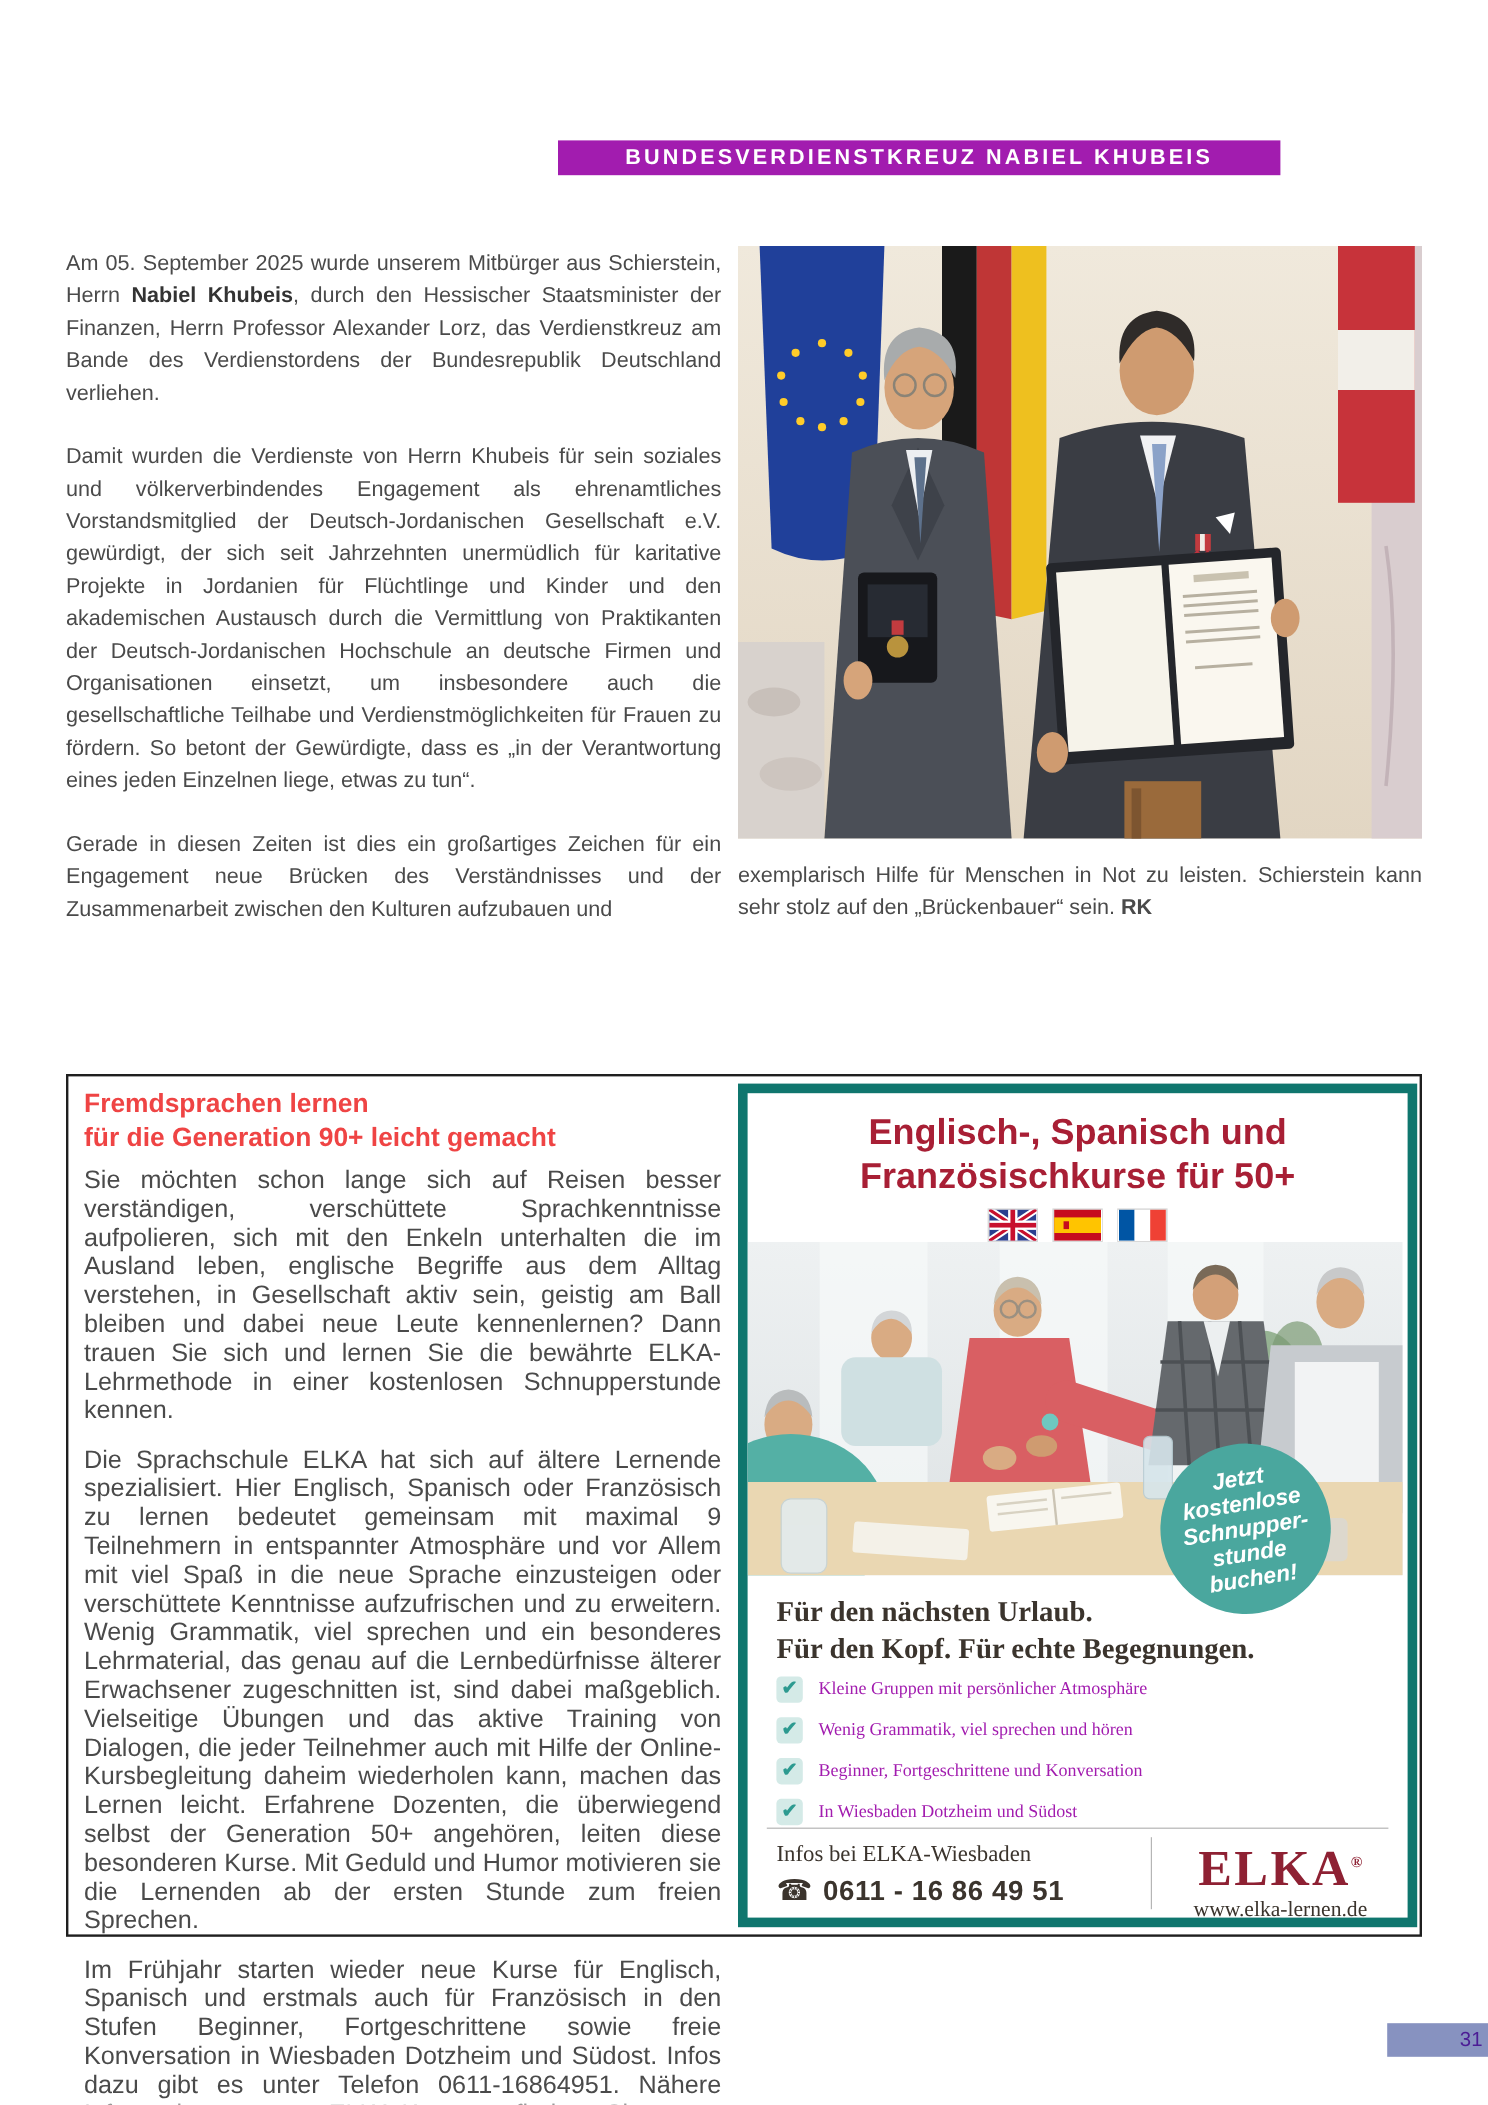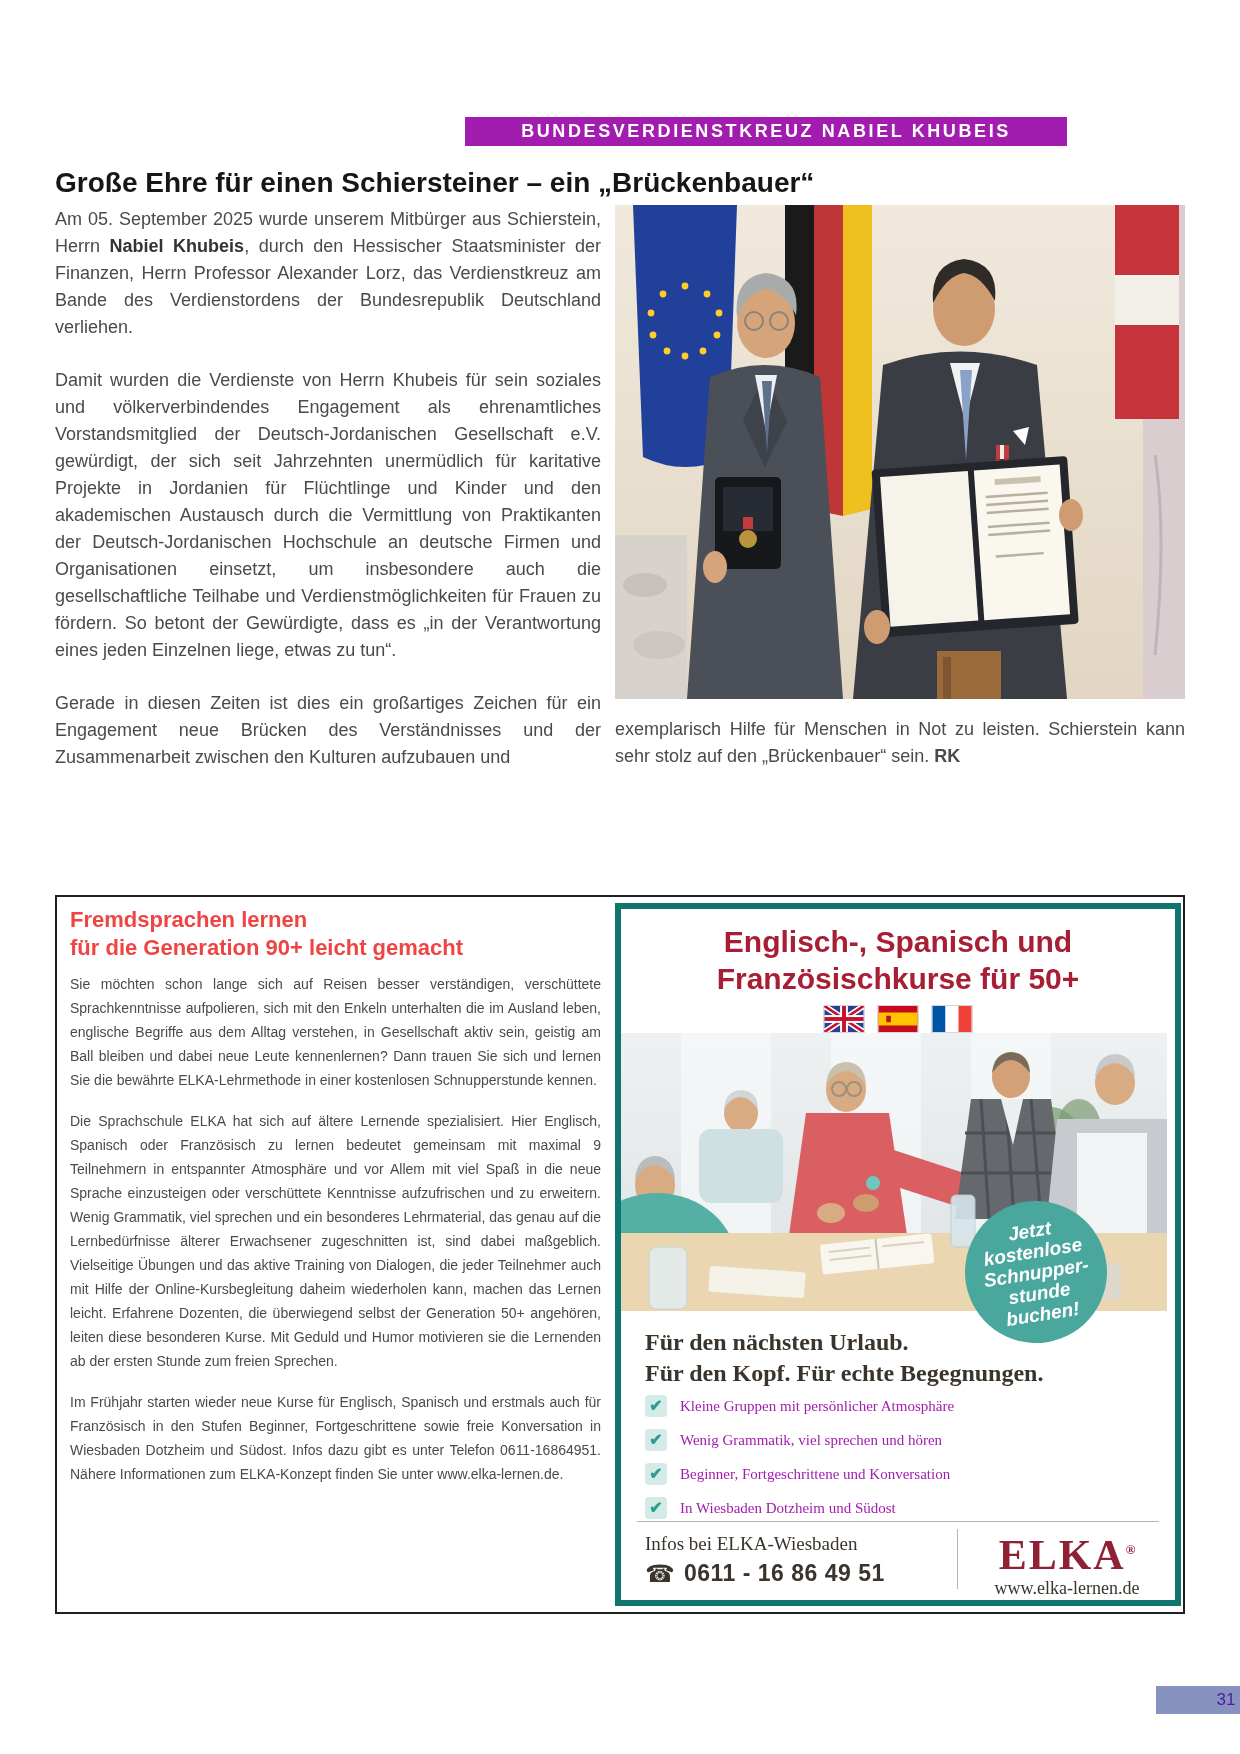--- a/index.html
+++ b/index.html
@@ -25,26 +25,26 @@
   .caption{position:absolute;left:615px;top:716px;width:570px;font-size:18px;line-height:27px;
            color:#4a4a4a;text-align:justify;}
 
   
   .ad-outer{position:absolute;left:55px;top:895px;width:1130px;height:719px;
             border:2px solid #1f1f1f;box-sizing:border-box;background:#ffffff;}
 
   
   .advertorial{position:absolute;left:70px;top:906px;width:531px;}
   .adv-heading{font-size:22px;line-height:28px;font-weight:bold;color:#ef4444;margin:0 0 10px 0;}
-  .advertorial p{margin:0 0 17px 0;font-size:14px;line-height:24px;color:#4a4a4a;
+  .advertorial p{margin:0 0 17px 0;font-size:21px;line-height:24px;color:#4a4a4a;
                  text-align:justify;hyphens:auto;}
 
   
   .ad-box{position:absolute;left:615px;top:903px;width:566px;height:703px;background:#ffffff;
-          border:6px solid #0f766e;box-sizing:border-box;}
+          border:8px solid #0f766e;box-sizing:border-box;}
   .ad-headline{position:absolute;left:0;right:0;top:14px;text-align:center;color:#a81f35;
                font-weight:bold;font-size:30px;line-height:37px;}
   .ad-flags{position:absolute;left:0;right:0;top:97px;display:flex;justify-content:center;gap:14px;}
   .flag{width:40px;height:26px;display:block;box-shadow:0 0 0 1px #d8d8d8;}
   .ad-photo{position:absolute;left:0;top:124px;width:546px;height:278px;overflow:hidden;}
 
   .badge{position:absolute;left:344px;top:292px;width:142px;height:142px;border-radius:50%;
          background:#4aa79e;color:#ffffff;display:flex;flex-direction:column;justify-content:center;
          text-align:center;transform:rotate(-9deg);font-weight:bold;font-style:italic;
          font-size:19px;line-height:21px;}
@@ -77,21 +77,20 @@
   .page-badge{position:absolute;left:1156px;top:1686px;width:48px;height:28px;background:#8792c0;
               color:#4c1d95;font-size:17px;line-height:28px;text-align:center;padding-left:46px;}
 </style>
 </head>
 <body>
 
 <div class="page">
 
   <div class="kicker">BUNDESVERDIENSTKREUZ NABIEL KHUBEIS</div>
 
-  <h1 class="headline">Große Ehre für einen Schiersteiner – ein „Brückenbauer“</h1>
 
   <div class="article-left">
     <p><span>Am 05. September 2025 wurde unserem Mitbürger aus Schierstein, Herrn </span><b>Nabiel Khubeis</b><span>, durch den Hessischer Staatsminister der Finanzen, Herrn Professor Alexander Lorz, das Verdienstkreuz am Bande des Verdienstordens der Bundesrepublik Deutschland verliehen.</span></p>
     <p>Damit wurden die Verdienste von Herrn Khubeis für sein soziales und völkerverbindendes Engagement als ehrenamtliches Vorstandsmitglied der Deutsch-Jordanischen Gesellschaft e.V. gewürdigt, der sich seit Jahrzehnten unermüdlich für karitative Projekte in Jordanien für Flüchtlinge und Kinder und den akademischen Austausch durch die Vermittlung von Praktikanten der Deutsch-Jordanischen Hochschule an deutsche Firmen und Organisationen einsetzt, um insbesondere auch die gesellschaftliche Teilhabe und Verdienstmöglichkeiten für Frauen zu fördern. So betont der Gewürdigte, dass es „in der Verantwortung eines jeden Einzelnen liege, etwas zu tun“.</p>
     <p>Gerade in diesen Zeiten ist dies ein großartiges Zeichen für ein Engagement neue Brücken des Verständnisses und der Zusammenarbeit zwischen den Kulturen aufzubauen und</p>
   </div>
 
   <div class="article-photo">
     <svg width="570" height="494" viewBox="0 0 570 494">
       <defs>

